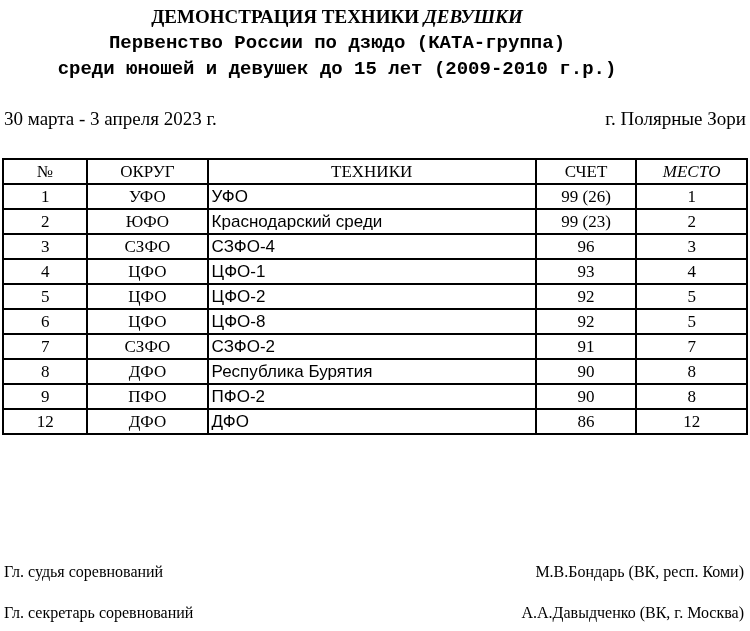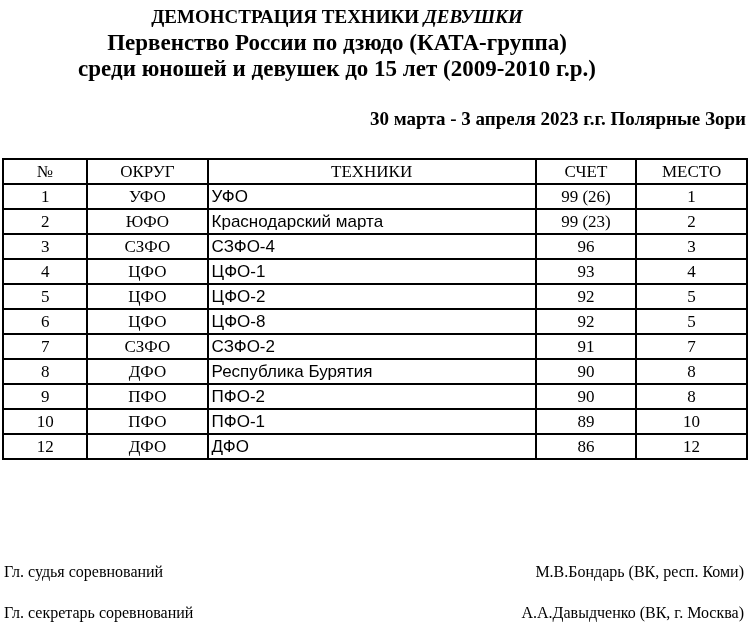--- a/index.html
+++ b/index.html
@@ -3,37 +3,37 @@
   <meta charset="utf-8">
   <style>
     html, body { margin: 0; padding: 0; background: #ffffff; }
     body {
       width: 750px; height: 631px; position: relative; overflow: hidden;
       font-family: "Liberation Serif", serif; color: #000;
     }
     .title-block { position: absolute; left: 0; top: 4px; width: 674px; text-align: center; font-weight: bold; }
     .title-block .t1 { font-size: 19px; line-height: 26px; }
     .title-block .t1 i { font-style: italic; }
-    .title-block .t2, .title-block .t3 { font-size: 23px; line-height: 26px; }
-    .meta-row { position: absolute; left: 4px; right: 4px; top: 108px; display: flex; justify-content: flex-end; font-weight: bold; font-size: 19px; }
+    .title-block .t2, .title-block .t3 { font-size: 19px; line-height: 26px; font-family: Liberation Mono, monospace; }
+    .meta-row { position: absolute; left: 4px; right: 4px; top: 108px; display: flex; justify-content: space-between; font-weight: normal; font-size: 19px; }
     table.results {
       position: absolute; left: 2px; top: 158px; width: 746px;
       border-collapse: collapse; font-size: 17px;
     }
     table.results th, table.results td {
       border: 2px solid #000; height: 23px; padding: 0 3px; line-height: 23px; font-weight: normal;
     }
     table.results th { text-align: center; }
     table.results td.c { text-align: center; }
     table.results td.team { font-family: "Liberation Sans", sans-serif; font-size: 17px; text-align: left; }
     .col-num { width: 78px; }
     .col-okrug { width: 114px; }
     .col-team { width: 326px; }
     .col-score { width: 94px; }
-    .col-place { width: 104px; }
+    .col-place { width: 104px; font-style: italic; }
     .footer-row { position: absolute; left: 4px; right: 6px; display: flex; justify-content: space-between; font-size: 16px; gap: 28px; }
     .footer-row.r1 { top: 563px; }
     .footer-row.r2 { top: 604px; }
   </style>
 </head>
 <body>
 
 <div class="title-block">
   <div class="t1"><span>ДЕМОНСТРАЦИЯ ТЕХНИКИ </span><i>ДЕВУШКИ</i></div>
   <div class="t2">Первенство России по дзюдо (КАТА-группа)</div>
@@ -59,21 +59,21 @@
     <tr>
       <td class="c">1</td>
       <td class="c">УФО</td>
       <td class="team">УФО</td>
       <td class="c">99 (26)</td>
       <td class="c">1</td>
     </tr>
     <tr>
       <td class="c">2</td>
       <td class="c">ЮФО</td>
-      <td class="team">Краснодарский марта</td>
+      <td class="team">Краснодарский среди</td>
       <td class="c">99 (23)</td>
       <td class="c">2</td>
     </tr>
     <tr>
       <td class="c">3</td>
       <td class="c">СЗФО</td>
       <td class="team">СЗФО-4</td>
       <td class="c">96</td>
       <td class="c">3</td>
     </tr>
@@ -113,27 +113,20 @@
       <td class="c">8</td>
     </tr>
     <tr>
       <td class="c">9</td>
       <td class="c">ПФО</td>
       <td class="team">ПФО-2</td>
       <td class="c">90</td>
       <td class="c">8</td>
     </tr>
     <tr>
-      <td class="c">10</td>
-      <td class="c">ПФО</td>
-      <td class="team">ПФО-1</td>
-      <td class="c">89</td>
-      <td class="c">10</td>
-    </tr>
-    <tr>
       <td class="c">12</td>
       <td class="c">ДФО</td>
       <td class="team">ДФО</td>
       <td class="c">86</td>
       <td class="c">12</td>
     </tr>
   </tbody>
 </table>
 
 <div class="footer-row r1">

